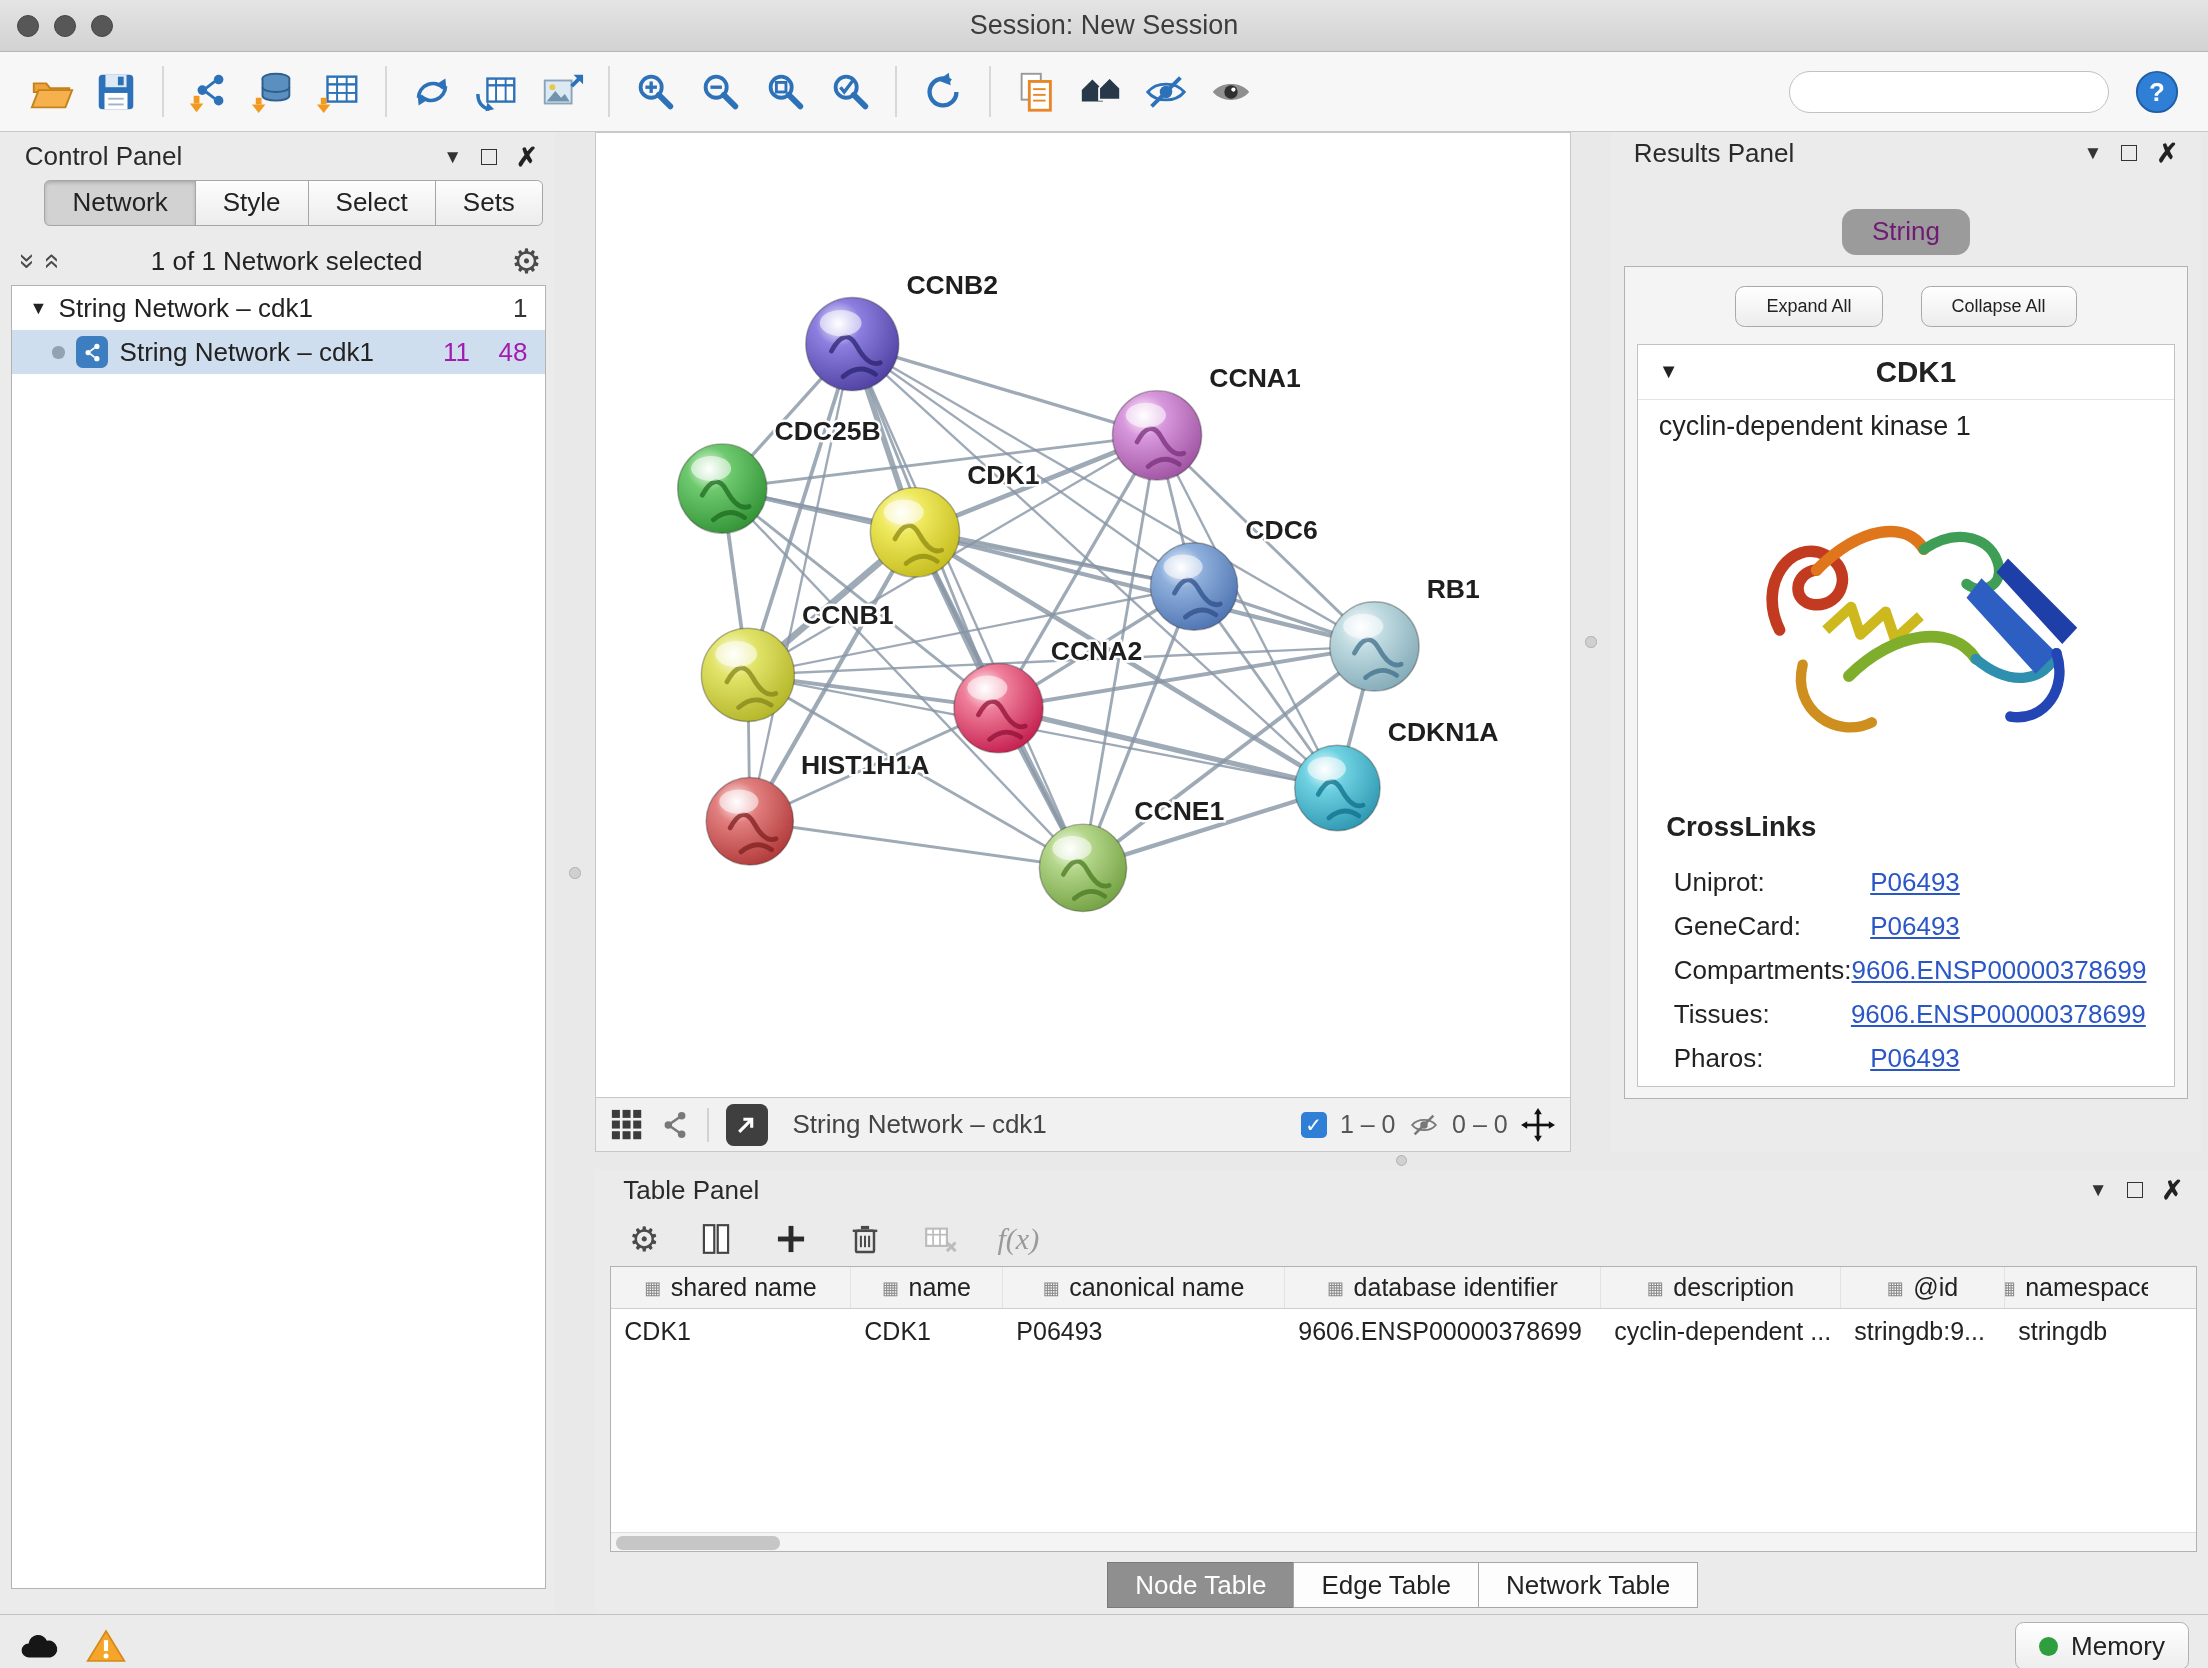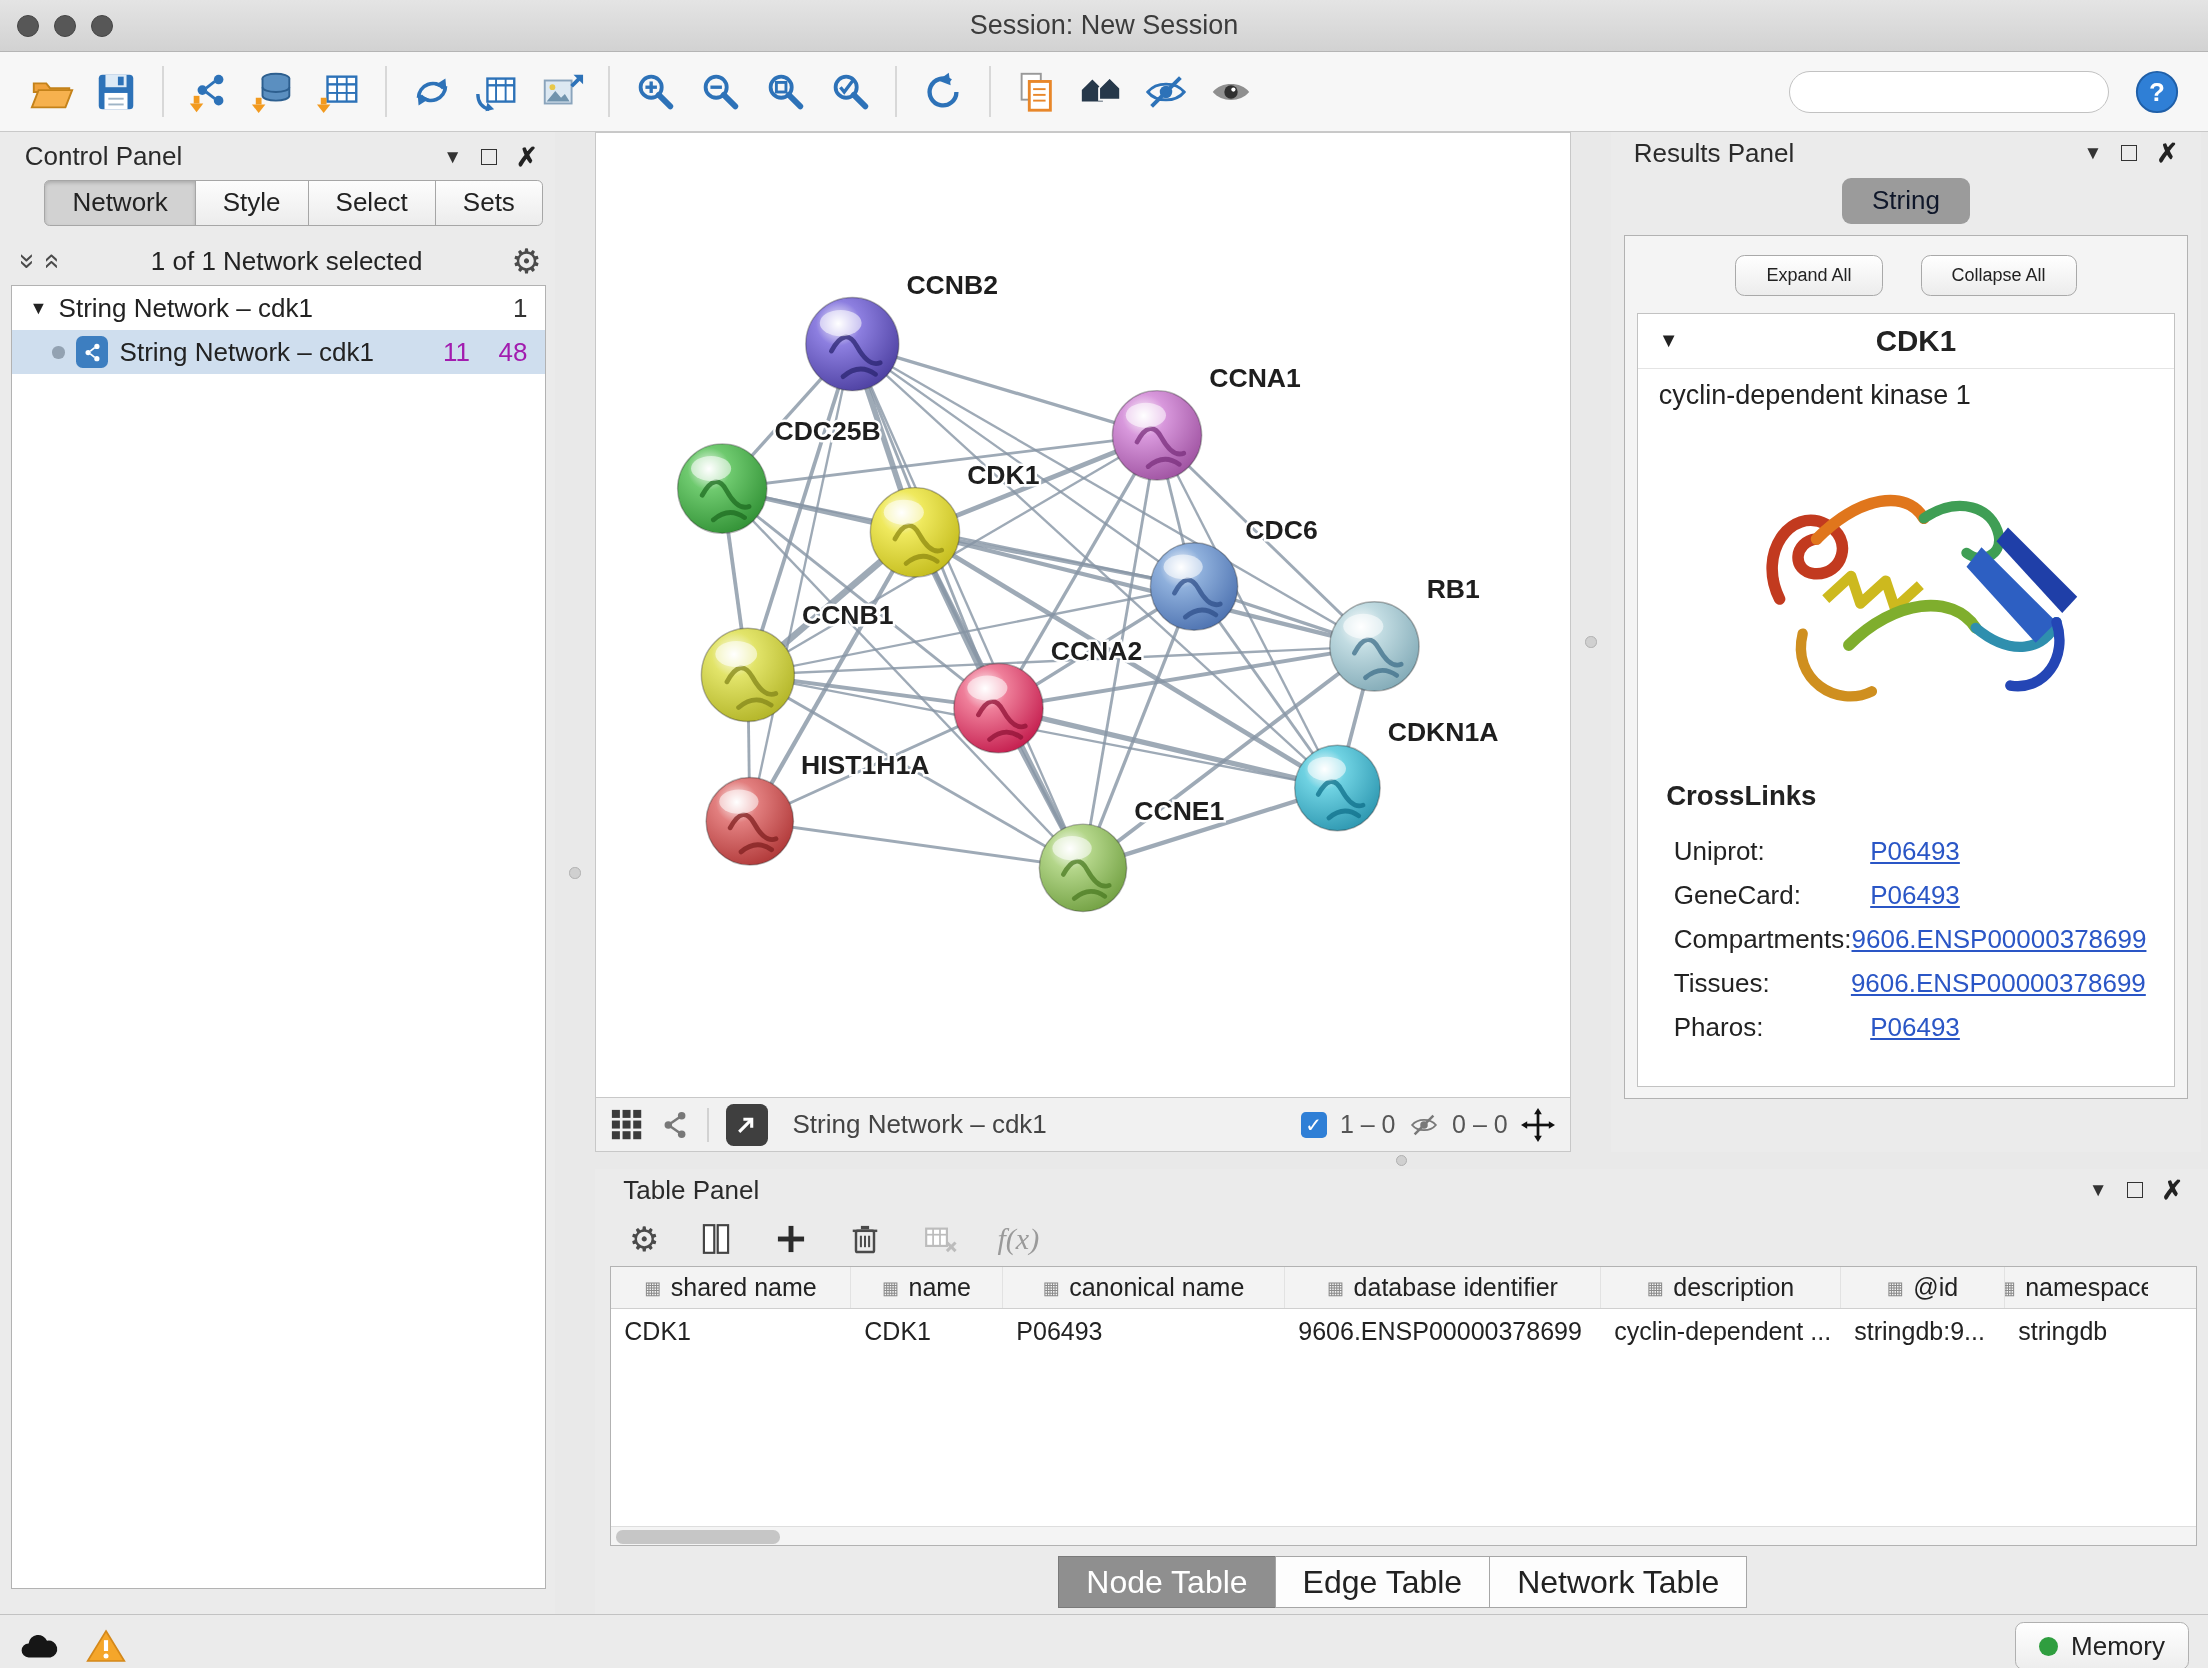--- a/index.html
+++ b/index.html
@@ -66,21 +66,21 @@
   .nf-sep { width:1.9px; height:34px; background:#d2d2d2; }
   .birdseye { width:42px; height:42px; background:#3f3f3f; border-radius:7.6px; display:flex; align-items:center; justify-content:center; }
   .nf-title { color:#444; font-size:26px; margin-left:7.6px; }
   .nf-right { margin-left:auto; display:flex; align-items:center; gap:13.3px; }
   .checkbox { width:26px; height:26px; background:#2f7fd6; border-radius:4.8px; color:#fff; font-size:20px; display:flex; align-items:center; justify-content:center; }
   .nf-num { color:#555; font-size:25px; }
 
   
   .results { width:590px; display:flex; flex-direction:column; background:#ebebeb; padding:0 9.5px; }
   .res-tab-row { display:flex; justify-content:center; margin:3.8px 0 11.4px; }
-  .res-tab { background:#9b9b9b; color:#0f172a; padding:7.6px 30px; border-radius:9px; font-size:26px; }
+  .res-tab { background:#9b9b9b; color:#701a75; padding:7.6px 30px; border-radius:14px; font-size:26px;margin-top:31px; }
   .res-card { border:1px solid #b2b2b2; background:#f4f4f4; margin:0 3.8px 53px; flex:1; display:flex; flex-direction:column; padding:11.4px; }
   .res-buttons { display:flex; justify-content:center; gap:38px; padding:7.6px 0 17px; }
   .res-btn { background:linear-gradient(#ffffff,#ececec); border:1px solid #a9a9a9; border-radius:9.5px; padding:8.6px 30px; font-size:18px; }
   .res-inner { border:1px solid #c2c2c2; background:#fff; flex:1; overflow:hidden; display:flex; flex-direction:column; }
   .cdk-head { display:flex; align-items:center; height:55px; border-bottom:1px solid #e4e4e4; padding:0 21px; }
   .cdk-head .tri { font-size:20px; color:#222; }
   .cdk-title { flex:1; text-align:center; font-weight:bold; font-size:29.5px; }
   .cdk-desc { padding:11.4px 21px 3.8px; font-size:27px; }
   .protein { display:flex; justify-content:center; margin:11.4px 0 3.8px; }
   .crosslinks { padding:0 28.5px; }
@@ -99,21 +99,21 @@
   .tp-header-row { display:flex; background:#f3f3f3; border-bottom:1px solid #cfcfcf; height:42px; align-items:stretch; flex:0 0 auto; }
   .tp-col { display:flex; align-items:center; justify-content:center; gap:9.5px; padding:0 9.5px; font-size:25px; border-right:1px solid #e2e2e2; overflow:hidden; white-space:nowrap; }
   .sortg { color:#8a8a8a; font-size:18px; }
   .tp-row { display:flex; height:44px; align-items:center; flex:0 0 auto; }
   .tp-cell { padding:0 13.3px; font-size:25px; overflow:hidden; white-space:nowrap; }
   .w0{width:240px} .w1{width:152px} .w2{width:282px} .w3{width:316px} .w4{width:240px} .w5{width:164px} .w6{width:143px; border-right:none;}
   .tp-fillrow { flex:1; }
   .tp-scroll { height:19px; background:#f4f4f4; border-top:1px solid #dedede; position:relative; flex:0 0 auto; }
   .tp-thumb { position:absolute; left:4.8px; top:2.9px; width:164px; height:13.3px; background:#c6c6c6; border-radius:6.7px; }
   .tp-tabs { display:flex; justify-content:center; margin-top:9.5px; flex:0 0 auto; }
-  .tp-tab { border:1px solid #a6a6a6; background:#fdfdfd; padding:6.7px 27px; font-size:32px; margin-left:-1px; }
+  .tp-tab { border:1px solid #a6a6a6; background:#fdfdfd; padding:6.7px 27px; font-size:26px; margin-left:-1px; }
   .tp-tab.active { background:#8f8f8f; color:#fff; border-color:#7a7a7a; }
 
   
   .status-bar { height:63px; border-top:1px solid #c2c2c2; display:flex; align-items:center; padding:0 19px; gap:25px; background:#ebebeb; }
   .mem-btn { margin-left:auto; display:flex; align-items:center; gap:13.3px; border:1px solid #b0b0b0;
              background:linear-gradient(#ffffff,#ededed); border-radius:8.6px; padding:7.6px 23px; font-size:26px; }
   .mem-dot { width:19px; height:19px; border-radius:50%; background:#2f9e3f; }
 </style>
 </head>
 <body>

